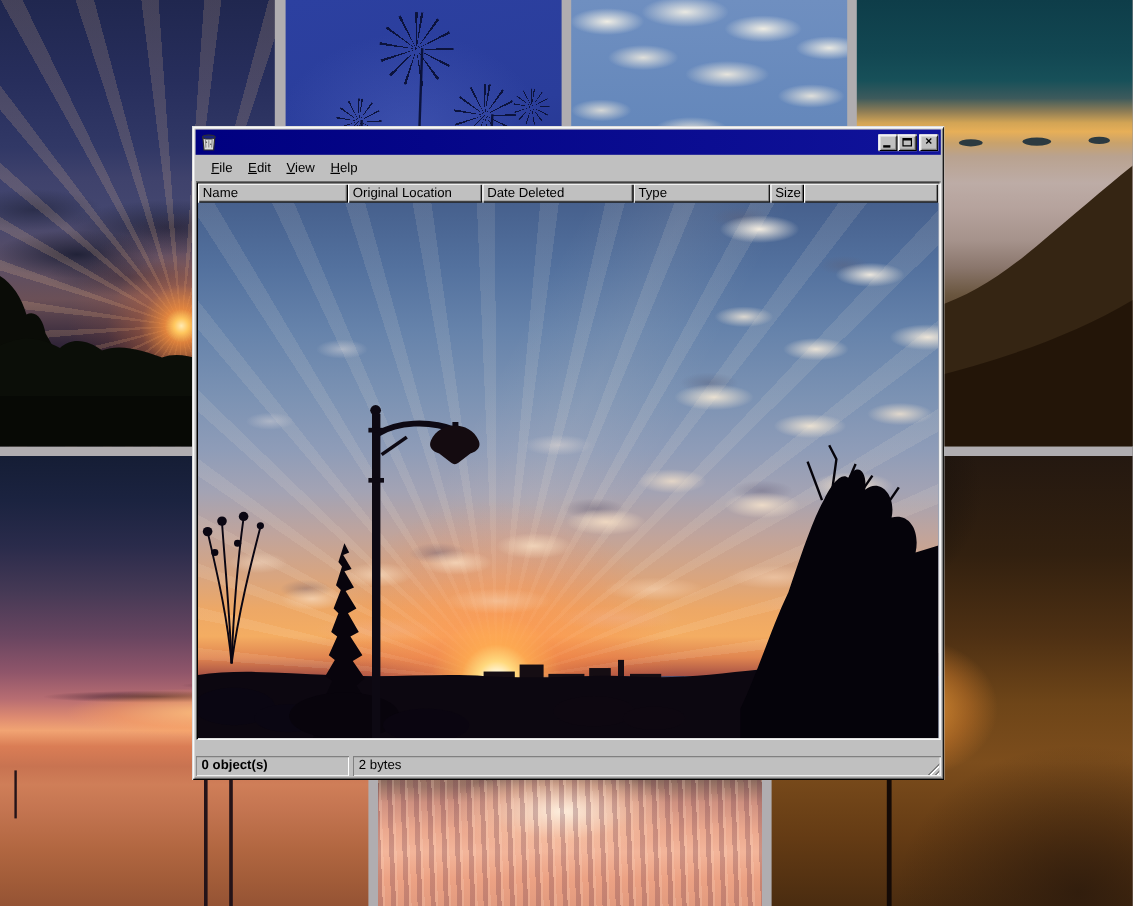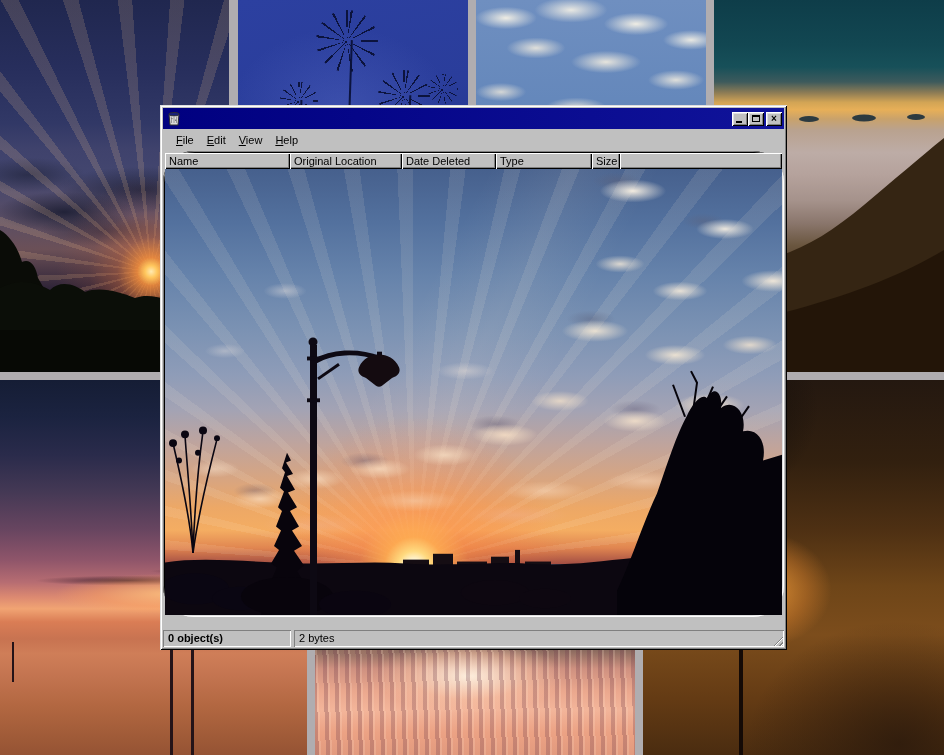--- a/index.html
+++ b/index.html
@@ -89,25 +89,25 @@
   .tb-close{margin-left:2px;}
   .g-min{position:absolute;left:4px;bottom:3px;width:6px;height:2px;background:#000;}
   .g-max{width:8px;height:7px;border:1px solid #000;border-top:2px solid #000;}
   .g-close{font-size:10px;font-weight:bold;color:#000;line-height:10px;}
   .menubar{height:22px;flex:0 0 22px;display:flex;align-items:center;
     font-size:11px;color:#000;padding-left:8px;}
   .menu-item{padding:2px 5px;margin-right:3px;}
   .menu-item .k{text-decoration:underline;}
   .client{flex:1;background:#c0c0c0;padding:2px;margin-bottom:13px;display:flex;flex-direction:column;
     box-shadow:inset 1px 1px 0 #808080, inset -1px -1px 0 #fff,
-               inset 2px 2px 0 #000, inset -2px -2px 0 #dfdfdf;border-radius:31px;}
+               inset 2px 2px 0 #000, inset -2px -2px 0 #dfdfdf;}
   .header-row{height:16px;flex:0 0 16px;display:flex;font-size:11px;color:#000;background:#c0c0c0;}
   .hcol{line-height:16px;padding:0 4px;white-space:nowrap;overflow:hidden;
     box-shadow:inset 1px 1px 0 #fff, inset -1px -1px 0 #000, inset -2px -2px 0 #808080;}
-  .hc0{width:125px}.hc1{width:112px}.hc2{width:94px}.hc3{width:96px}
+  .hc0{width:125px}.hc1{width:112px}.hc2{width:126px}.hc3{width:114px}
   .hc4{width:28px;text-align:right}.hcf{flex:1}
   .photo{flex:1;position:relative;overflow:hidden;background:#46608d;}
   .photo .sky{position:absolute;inset:0;
     background:linear-gradient(180deg,#46608d 0%,#53719e 12%,#6683ab 24%,#7b92b3 36%,#8e9cb8 46%,#a3a3b4 54%,#c0a49c 62%,#d9a57f 70%,#eda866 76%,#f4ad62 81%,#e08550 85%,#a44f44 88.5%,#55293354 0,#4a2430 91%,#140b12 100%);}
   .photo .glow{position:absolute;inset:0;
     background:
       radial-gradient(circle at 249px 398px, #fff6d8 0 7px, #ffd97e 16px, rgba(255,170,80,.9) 30px, rgba(255,140,70,.5) 55px, rgba(255,120,60,.18) 100px, transparent 150px),
       repeating-conic-gradient(from 198deg at 249px 398px, rgba(255,240,216,.10) 0deg 2.2deg, rgba(255,240,216,0) 2.2deg 7.6deg),
       linear-gradient(118deg, rgba(0,0,0,0) 38%, rgba(255,238,216,.08) 48%, rgba(0,0,0,0) 58%);}
   .photo .clouds{position:absolute;inset:0;background:

